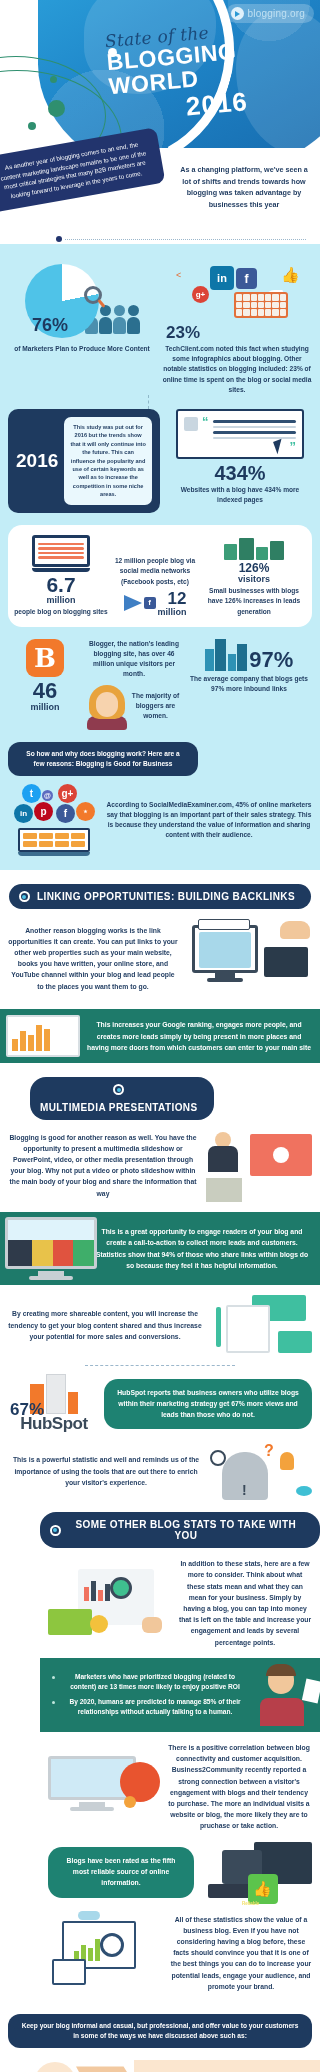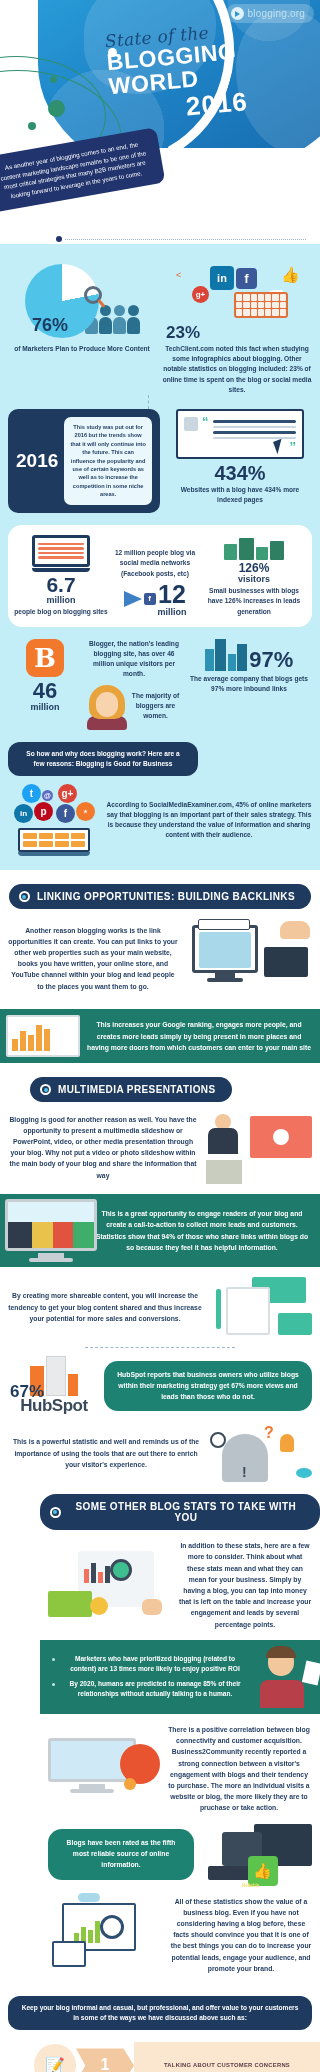--- a/index.html
+++ b/index.html
@@ -209,20 +209,21 @@
 
     <div class="title-wrap">
       <div class="t1">State of the</div>
       <div class="t2">BLOGGING WORLD</div>
       <div class="t3">2016</div>
     </div>
   </div>
 
   <div class="intro" style="height:96px;">
     <div class="ribbon">As another year of blogging comes to an end, the content marketing landscape remains to be one of the most critical strategies that many B2B marketers are looking forward to leverage in the years to come.</div>
+    <div class="intro-right">As a changing platform, we've seen a lot of shifts and trends towards how blogging was taken advantage by businesses this year</div>
     <div class="dotrow">
       <div class="bigdot"></div>
       <div class="line"></div>
     </div>
   </div>
 
   <div class="bluebox">
 
     
     <div class="row" style="margin-top:10px;padding:0 8px;gap:6px;">
@@ -336,21 +337,21 @@
           <div style="font-size:9px;font-weight:bold;">million</div>
           <div class="cap" style="margin-top:2px;">people blog on blogging sites</div>
         </div>
 
         <div style="flex:1;text-align:center;">
           <div class="cap">12 million people blog via social media networks (Facebook posts, etc)</div>
           <div style="display:flex;align-items:center;justify-content:center;gap:2px;margin-top:3px;">
             <div style="width:0;height:0;border-left:18px solid #3f7fc4;border-top:8px solid transparent;border-bottom:8px solid transparent;"></div>
             <div style="width:12px;height:12px;background:#3b5998;border-radius:2px;color:#fff;font-size:8px;font-weight:bold;text-align:center;line-height:12px;">f</div>
             <div>
-              <div class="stat-num" style="font-size:25px;">12</div>
+              <div class="stat-num" style="font-size:17px;text-align:right;">12</div>
               <div style="font-size:9px;font-weight:bold;">million</div>
             </div>
           </div>
         </div>
 
         <div style="width:104px;text-align:center;">
           <div class="bldg" style="justify-content:center;">
             <i style="width:13px;height:16px;"></i>
               <i style="width:15px;height:22px;background:#2f7f63;"></i>
               <i style="width:12px;height:13px;"></i>
@@ -461,21 +462,21 @@
           <i style="display:block;width:6px;height:26px;background:#f3a23c;"></i>
           <i style="display:block;width:6px;height:22px;background:#f3a23c;"></i>
         </div>
       </div>
       <div class="greenband" style="flex:1;background:transparent;padding:10px 8px 10px 0;">This increases your Google ranking, engages more people, and creates more leads simply by being present in more places and having more doors from which customers can enter to your main site</div>
     </div>
   </div>
 
   <div style="background:#fff;padding:14px 0 0;">
     <div class="row" style="align-items:center;padding:0 8px;">
-      <div class="sec" style="margin-left:22px;">
+      <div class="sec" style="margin-left:22px;flex-direction:column;">
         <span class="ring"></span>
         <span>MULTIMEDIA PRESENTATIONS</span>
       </div>
     </div>
     <div class="row" style="padding:8px 8px 10px;gap:6px;align-items:center;">
       <div class="para" style="flex:1;">Blogging is good for another reason as well. You have the opportunity to present a multimedia slideshow or PowerPoint, video, or other media presentation through your blog. Why not put a video or photo slideshow within the main body of your blog and share the information that way</div>
       <div style="width:108px;position:relative;height:74px;">
         <div style="position:absolute;left:4px;top:4px;">
           <div style="width:16px;height:16px;border-radius:50%;background:#f1c79b;margin:0 auto;"></div>
           <div style="width:30px;height:26px;background:#2f3a4a;border-radius:7px 7px 0 0;margin-top:-2px;"></div>

